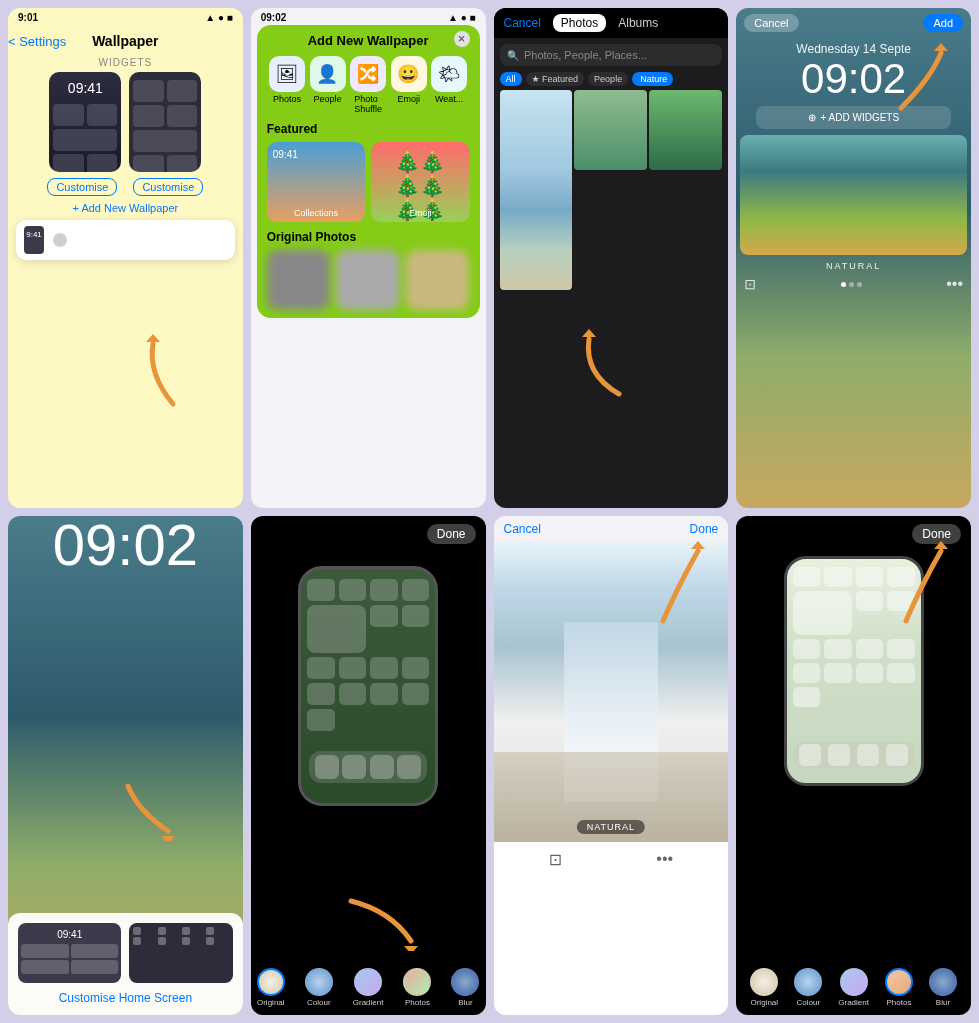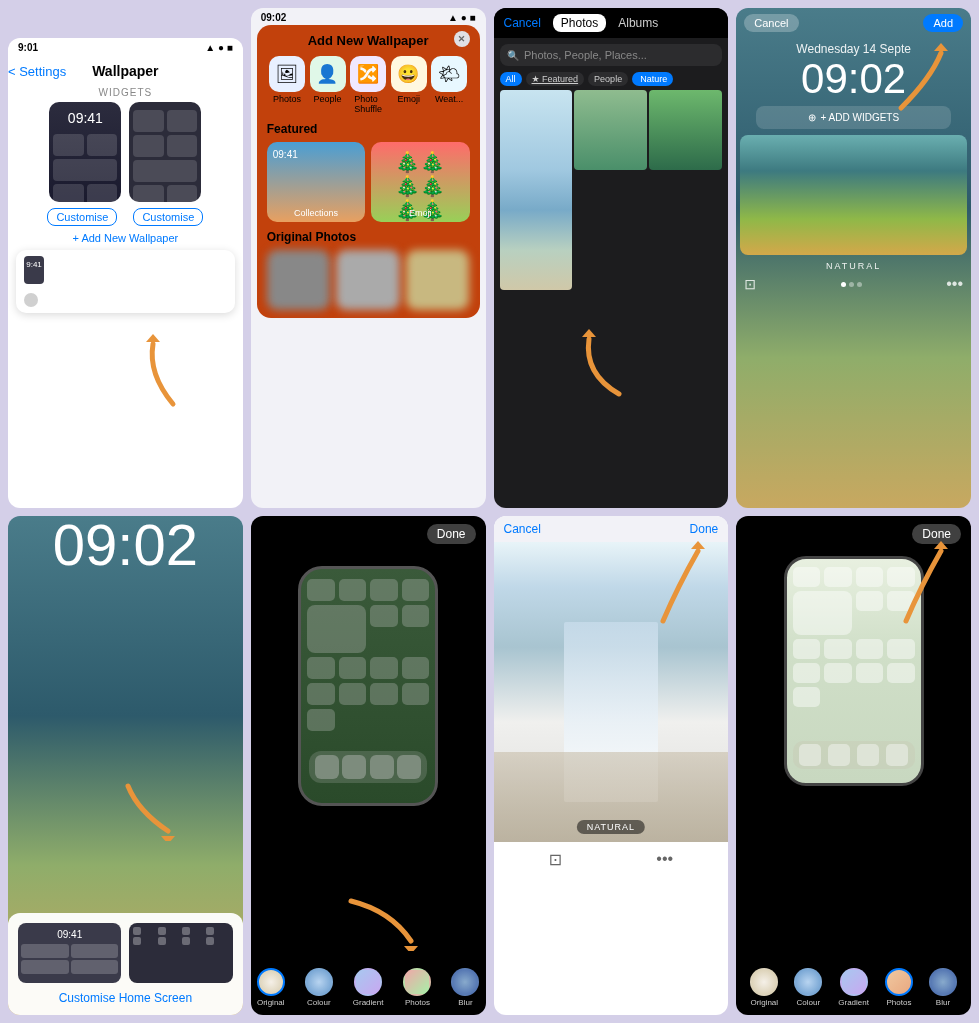--- a/index.html
+++ b/index.html
@@ -23,22 +23,21 @@
 
     .cell {
       background: #fff;
       border-radius: 12px;
       overflow: hidden;
       position: relative;
     }
 
     
     .cell1 {
-      background: #ffffff;
-      margin-top: 30px;
+      background: #fef9c3;
     }
     .cell1-header {
       display: flex;
       align-items: center;
       justify-content: center;
       padding: 8px 10px 4px;
       position: relative;
     }
     .cell1-back {
       position: absolute;
@@ -150,21 +149,21 @@
       background: #3a3a4a;
       border-radius: 4px;
       flex-shrink: 0;
     }
 
     
     .cell2 {
       background: #f2f2f7;
     }
     .cell2-sheet {
-      background: #c2410c;
+      background: #84cc16;
       margin: 0 6px;
       border-radius: 14px;
       padding: 8px 10px;
     }
     .cell2-sheet-title {
       text-align: center;
       font-size: 13px;
       font-weight: 600;
       color: #000;
       margin-bottom: 8px;
@@ -325,21 +324,21 @@
       padding: 0 6px 4px;
       overflow: hidden;
     }
     .filter-btn {
       font-size: 9px;
       padding: 2px 6px;
       border-radius: 10px;
       white-space: nowrap;
     }
     .filter-btn-active { background: #007aff; color: #fff; }
-    .filter-btn-star { background: #2c2c2e; color: #ccc; text-decoration: underline; }
+    .filter-btn-star { background: #2c2c2e; color: #ccc; }
     .filter-btn-inactive { background: #2c2c2e; color: #ccc; }
     .filter-btn-natural { background: #007aff; color: #fff; padding-left: 8px; }
     .cell3-photos-grid {
       display: grid;
       grid-template-columns: 1fr 1fr 1fr;
       gap: 2px;
       padding: 0 6px;
       height: 200px;
     }
     .photo-thumb {
@@ -812,21 +811,21 @@
           <div class="wt-widget-block"></div>
         </div>
       </div>
     </div>
     <div class="cell1-customise-btns">
       <span class="customise-btn">Customise</span>
       <span class="customise-btn">Customise</span>
     </div>
     <div class="cell1-add-new">+ Add New Wallpaper</div>
     <div class="cell1-tooltip">
-      <div style="display:flex;flex-direction:column;gap:9px">
+      <div style="display:flex;align-items:center;gap:9px">
         <div class="tooltip-mini-thumb">
           <div style="color:#fff;font-size:8px;text-align:center;margin-top:4px;">9:41</div>
         </div>
         <div style="width:14px;height:14px;border-radius:50%;background:#d0d0d0;"></div>
       </div>
     </div>
 
     <div class="arrow-overlay" style="bottom:90px;left:120px;">
       <svg width="60" height="80" viewBox="0 0 60 80">
         <path d="M45 70 Q20 40 25 10" stroke="#e8943a" stroke-width="5" fill="none" stroke-linecap="round"></path>

